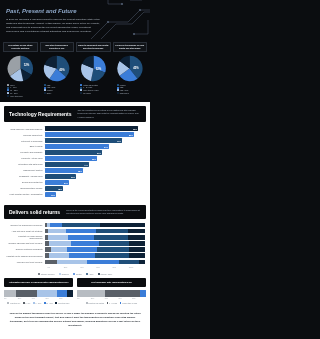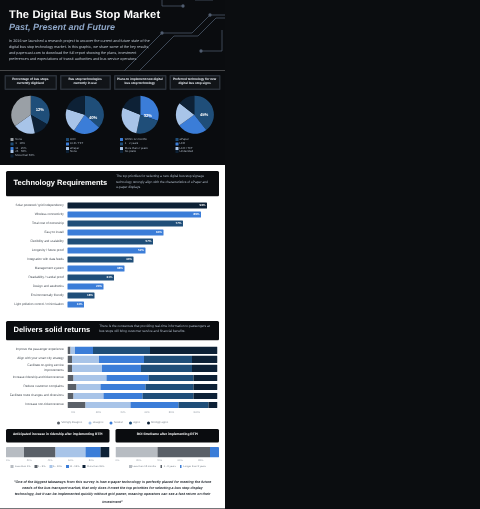--- a/index.html
+++ b/index.html
@@ -95,21 +95,20 @@
         <path d="M52 0 L52 10 L64 10 L64 0"></path>
         <path d="M70 30 L70 44 L56 44"></path>
       </g>
       <g fill="#8a9fc0">
         <circle cx="30" cy="32" r="1.1"></circle>
           <circle cx="62" cy="20" r="1.1"></circle>
         <circle cx="44" cy="14" r="1.1"></circle>
           <circle cx="56" cy="44" r="1.1"></circle>
       </g>
     </svg>
-    <h1>The Digital Bus Stop Market</h1>
     <h2>Past, Present and Future</h2>
     <p>In 2016 we launched a research project to uncover the current and future state of the digital bus stop technology market. In this graphic, we share some of the key results, and papercast.com to download the full report showing the plans, investment preferences and expectations of transit authorities and bus service operators.</p>
   </div>
 
   <div class="pies">
     <div class="pie-card">
       <div class="pie-cap">
           <span>Percentage of bus stops currently digitised</span>
         </div>
       <div class="pie-wrap">

